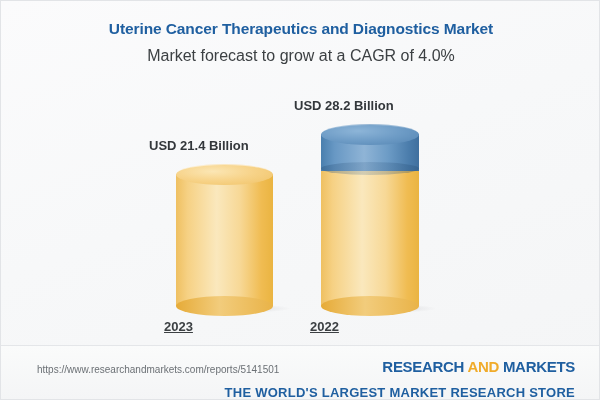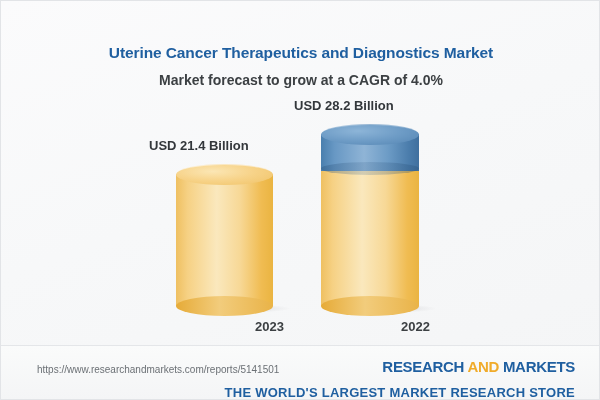--- a/index.html
+++ b/index.html
@@ -24,34 +24,33 @@
     overflow: hidden;
   }
 
   
   .header {
     position: absolute;
     top: 18px;
     left: 0;
     width: 600px;
     text-align: center;
-    margin-top: 24px;
   }
   .chart-title {
     margin: 0;
     font-size: 15.5px;
     font-weight: bold;
     color: #1f5fa0;
     letter-spacing: -0.1px;
     line-height: 20px;
   }
   .chart-subtitle {
     margin: 9px 0 0 0;
-    font-size: 14px;
-    font-weight: bold;
+    font-size: 16px;
+    font-weight: normal;
     color: #3c4043;
     line-height: 16px;
   }
 
   
   .plot {
     position: absolute;
     left: 0;
     top: 0;
     width: 600px;
@@ -127,25 +126,26 @@
     text-align: left;
     font-size: 13px;
     font-weight: bold;
     color: #33373b;
     white-space: nowrap;
   }
 
   
   .cat-label {
     position: absolute;
-    text-align: right;
+    text-align: left;
     font-size: 13px;
     font-weight: bold;
     color: #3c4043;
     white-space: nowrap;
+    text-decoration: underline;
   }
 
   
   .footer {
     position: absolute;
     left: 0;
     bottom: 0;
     width: 600px;
     height: 53px;
     border-top: 1px solid #e4e6e9;

